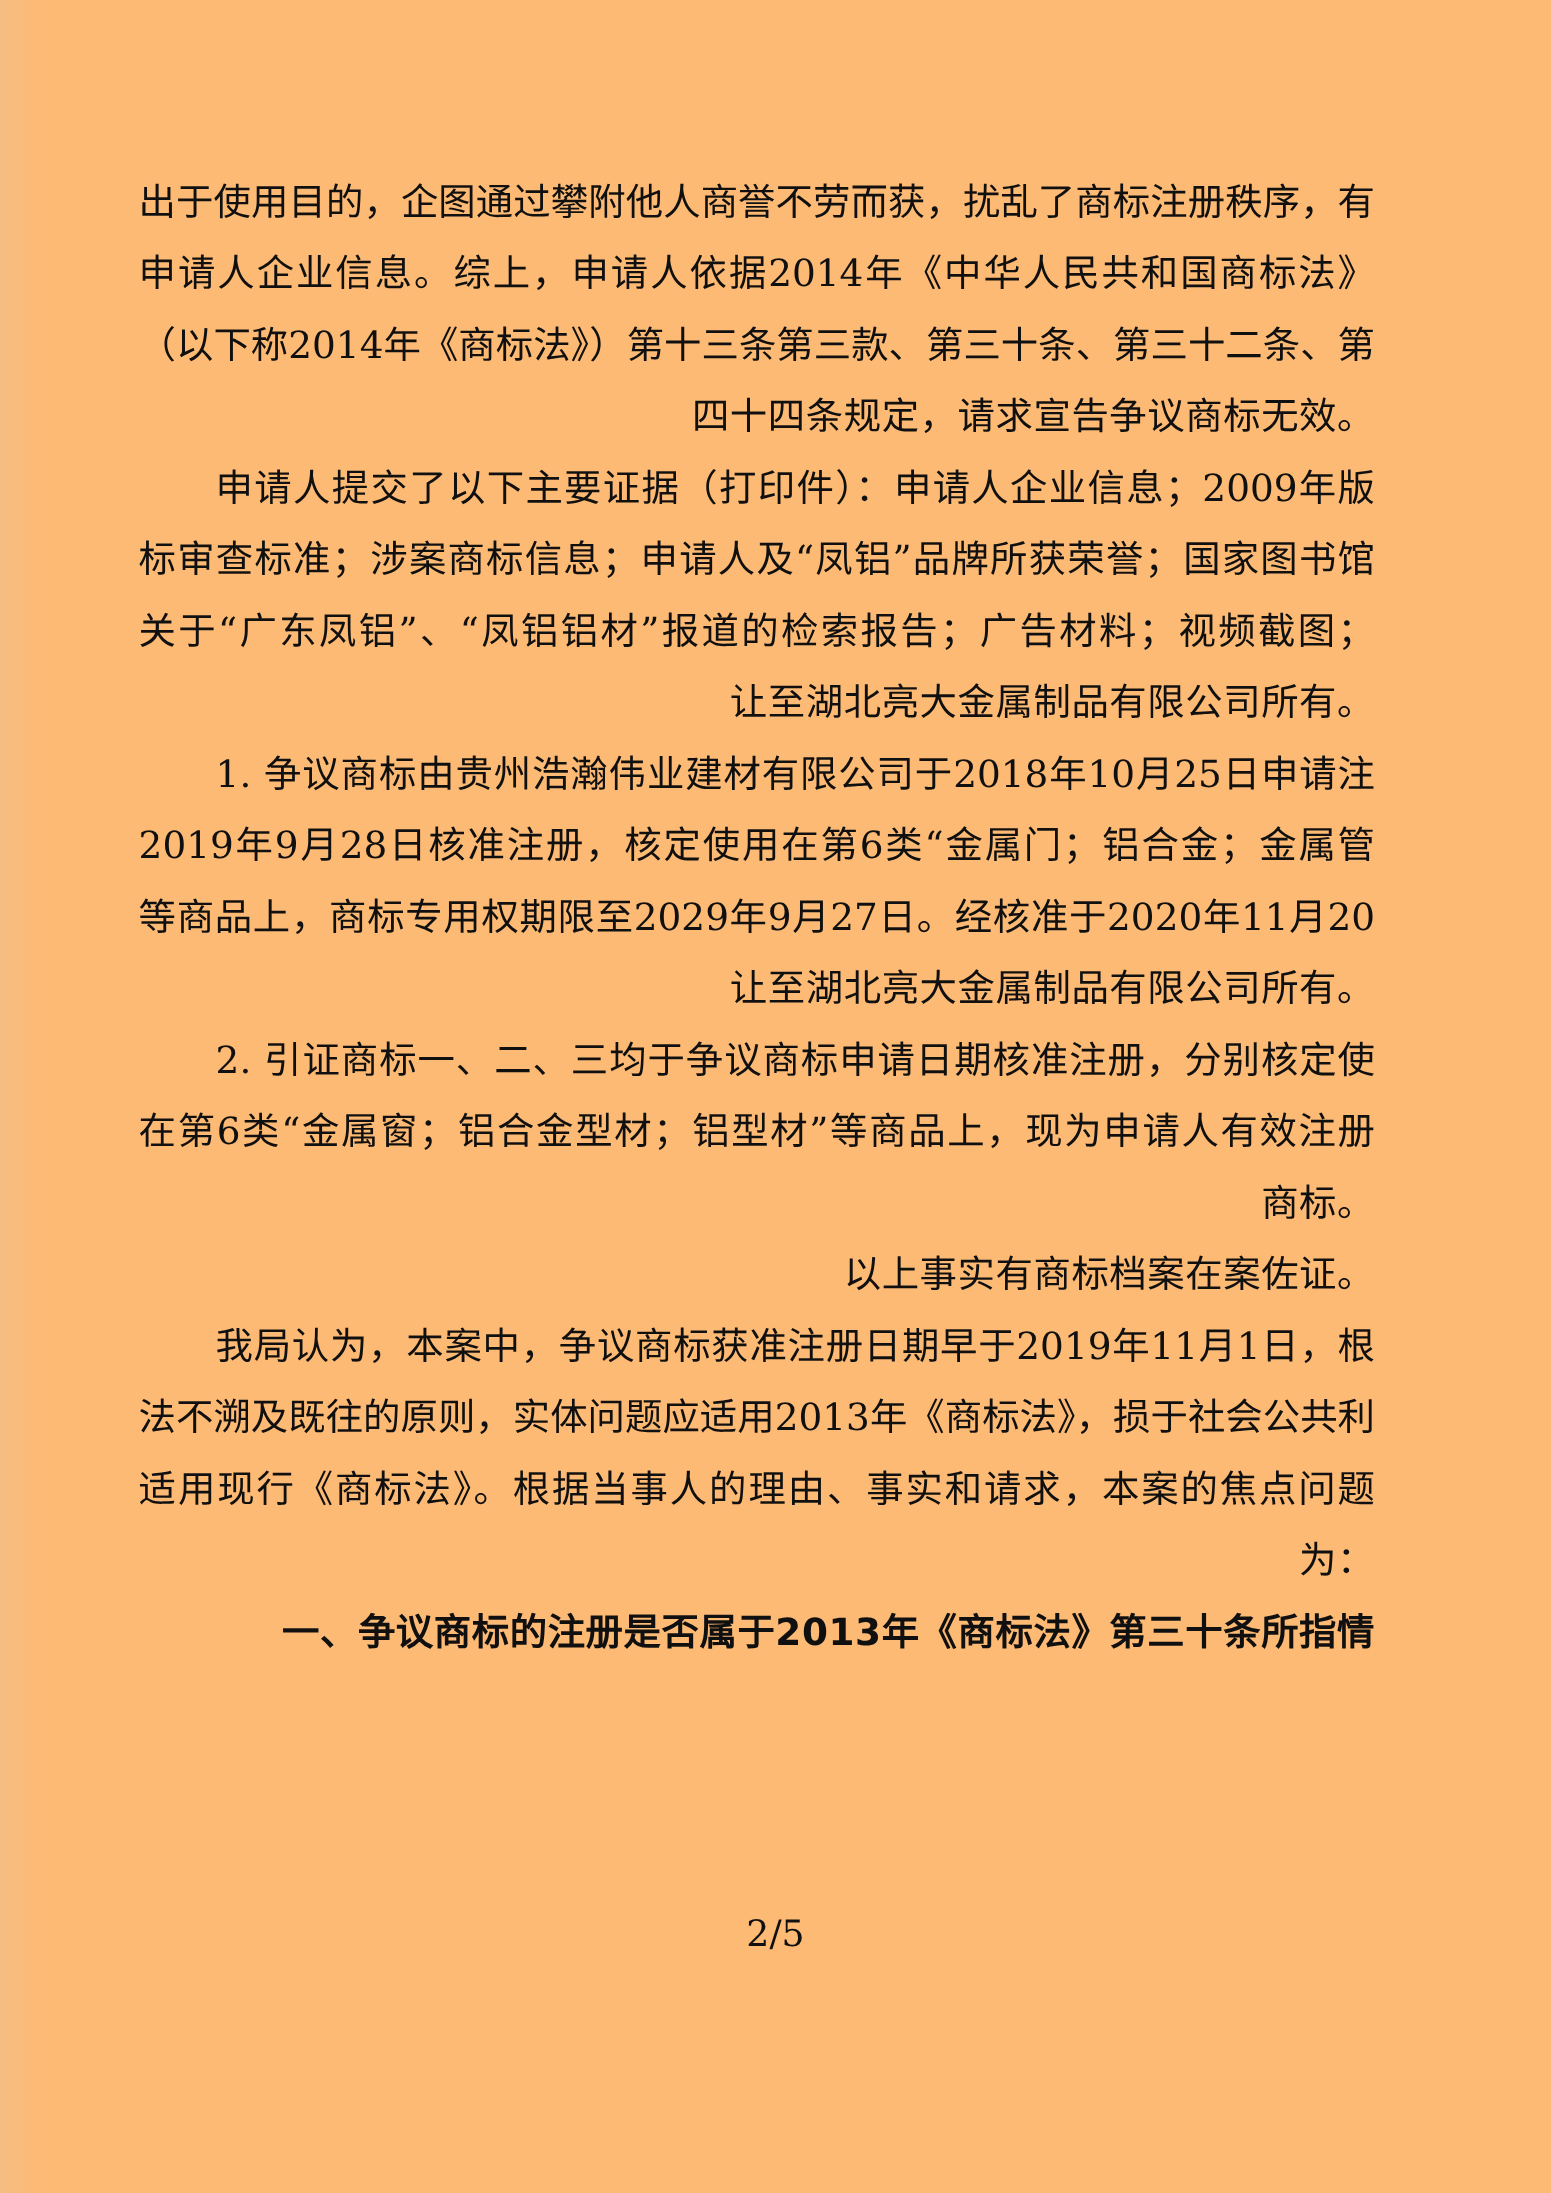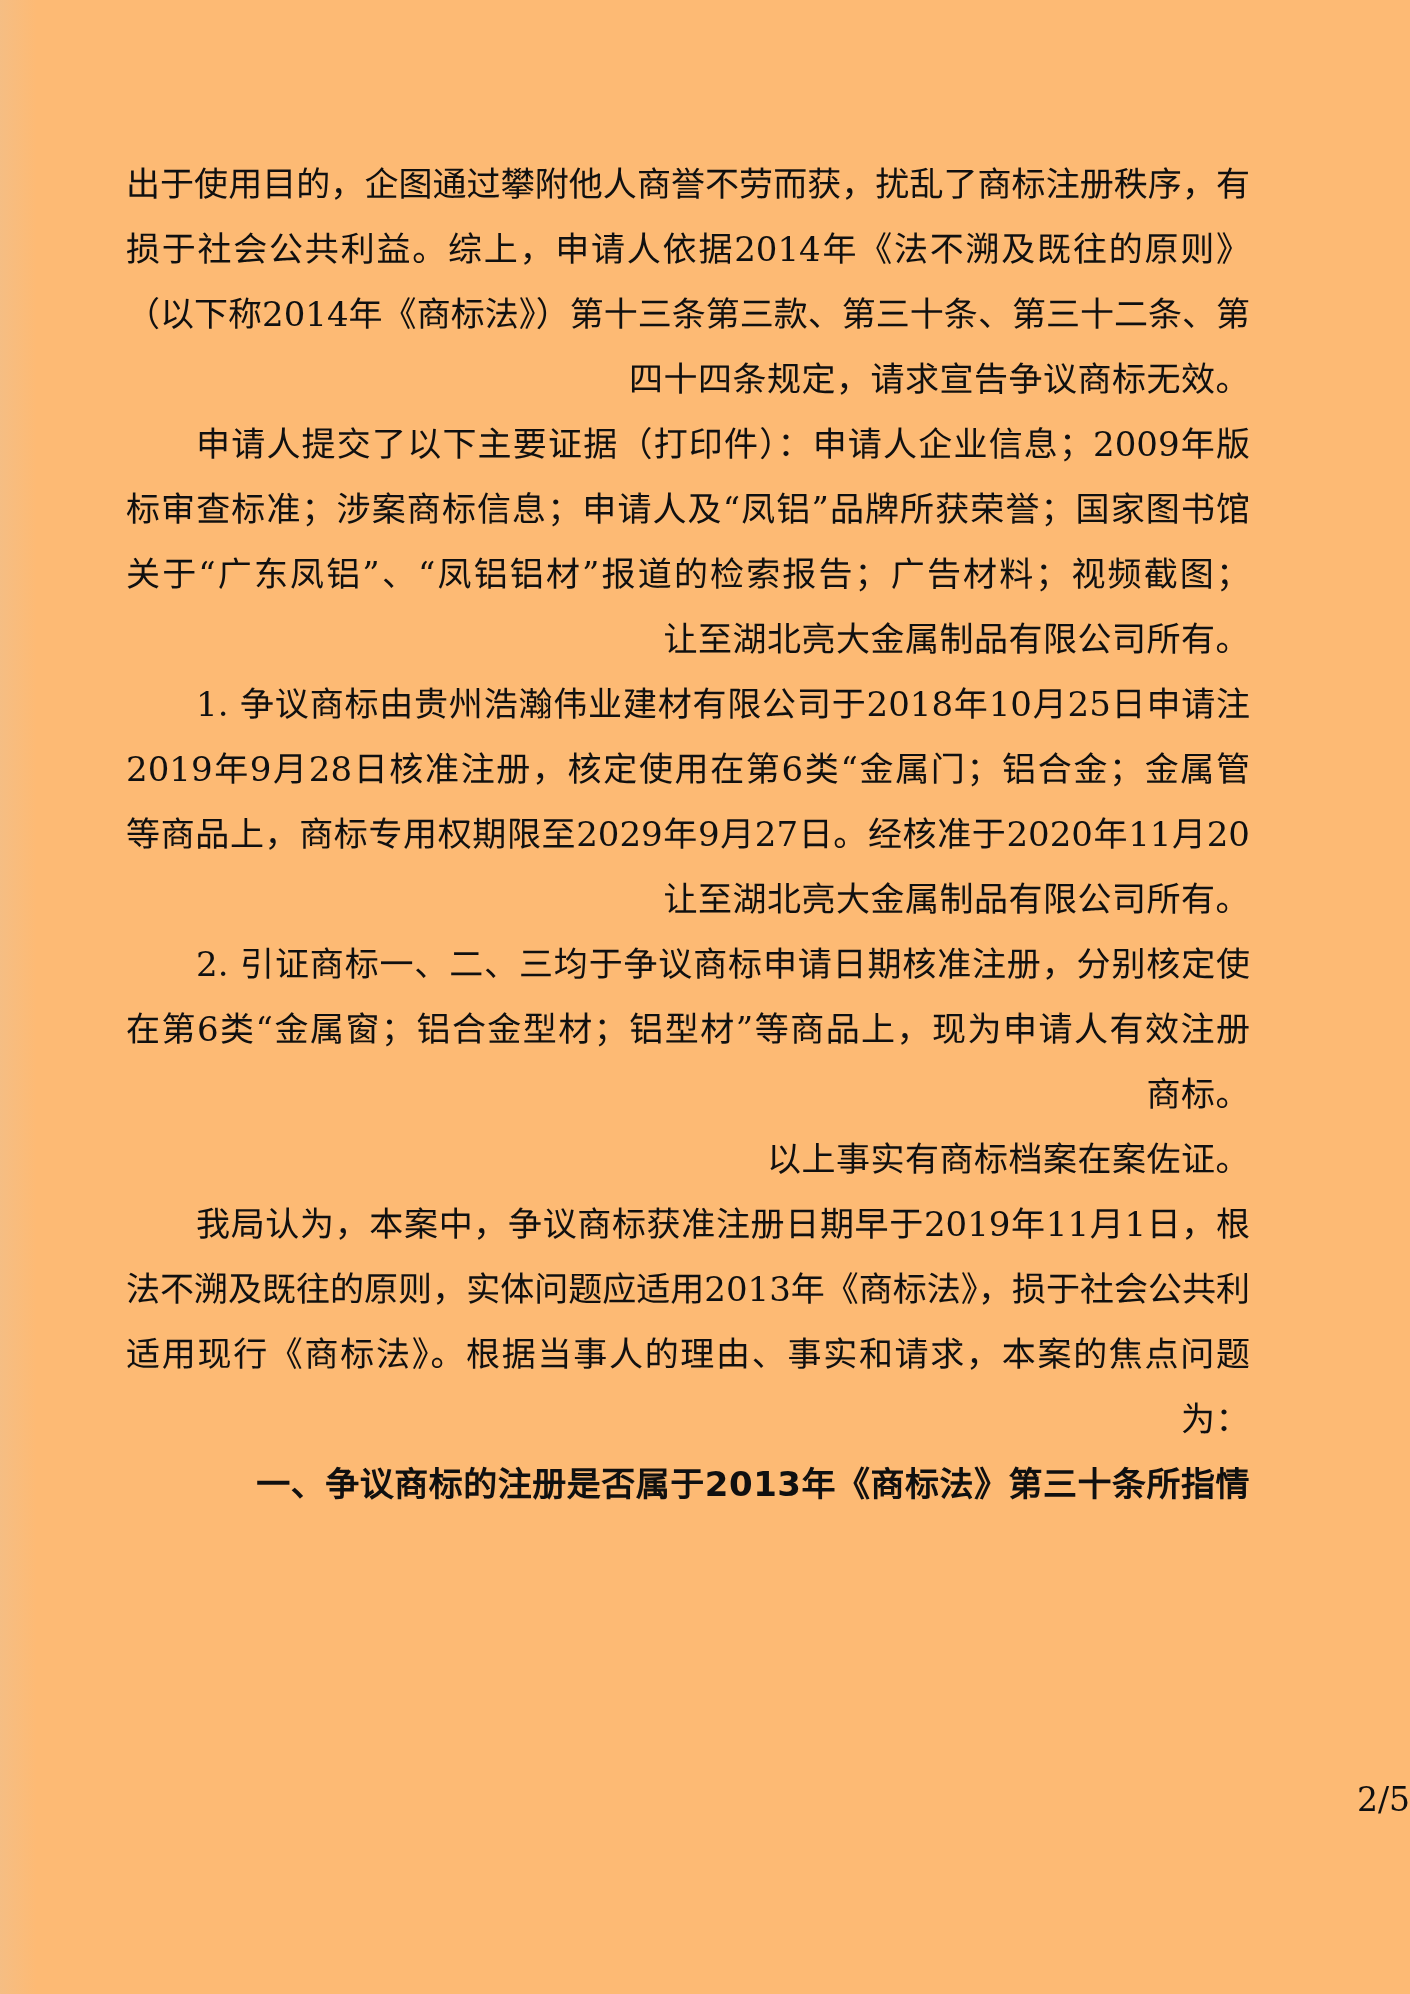--- a/index.html
+++ b/index.html
@@ -52,35 +52,34 @@
   }
   .line.bold {
     font-weight: 700;
     font-family: "DejaVu Sans", "Liberation Sans", sans-serif;
   }
   .page-number {
     position: absolute;
     top: 1734px;
     left: 0;
     width: 1410px;
-    text-align: right;
+    text-align: center;
     font-size: 33px;
     line-height: 48px;
     color: #101010;
-    margin-top: 42px;
   }
 </style>
 </head>
 <body>
 
 <div class="page">
   <div class="scan-edge"></div>
   <div class="doc-body">
       <div class="line fill">出于使用目的，企图通过攀附他人商誉不劳而获，扰乱了商标注册秩序，有</div>
-      <div class="line fill">损于社会公共利益。综上，申请人依据2014年《法不溯及既往的原则》</div>
+      <div class="line fill">申请人企业信息。综上，申请人依据2014年《中华人民共和国商标法》</div>
       <div class="line fill">（以下称2014年《商标法》）第十三条第三款、第三十条、第三十二条、第</div>
       <div class="line">四十四条规定，请求宣告争议商标无效。</div>
       <div class="line indent fill">申请人提交了以下主要证据（打印件）：申请人企业信息；2009年版商</div>
       <div class="line fill">标审查标准；涉案商标信息；申请人及“凤铝”品牌所获荣誉；国家图书馆</div>
       <div class="line fill">关于“广东凤铝”、“凤铝铝材”报道的检索报告；广告材料；视频截图；</div>
       <div class="line indent">让至湖北亮大金属制品有限公司所有。</div>
       <div class="line indent fill">1. 争议商标由贵州浩瀚伟业建材有限公司于2018年10月25日申请注册，</div>
       <div class="line fill">2019年9月28日核准注册，核定使用在第6类“金属门；铝合金；金属管道”</div>
       <div class="line fill">等商品上，商标专用权期限至2029年9月27日。经核准于2020年11月20日转</div>
       <div class="line">让至湖北亮大金属制品有限公司所有。</div>

